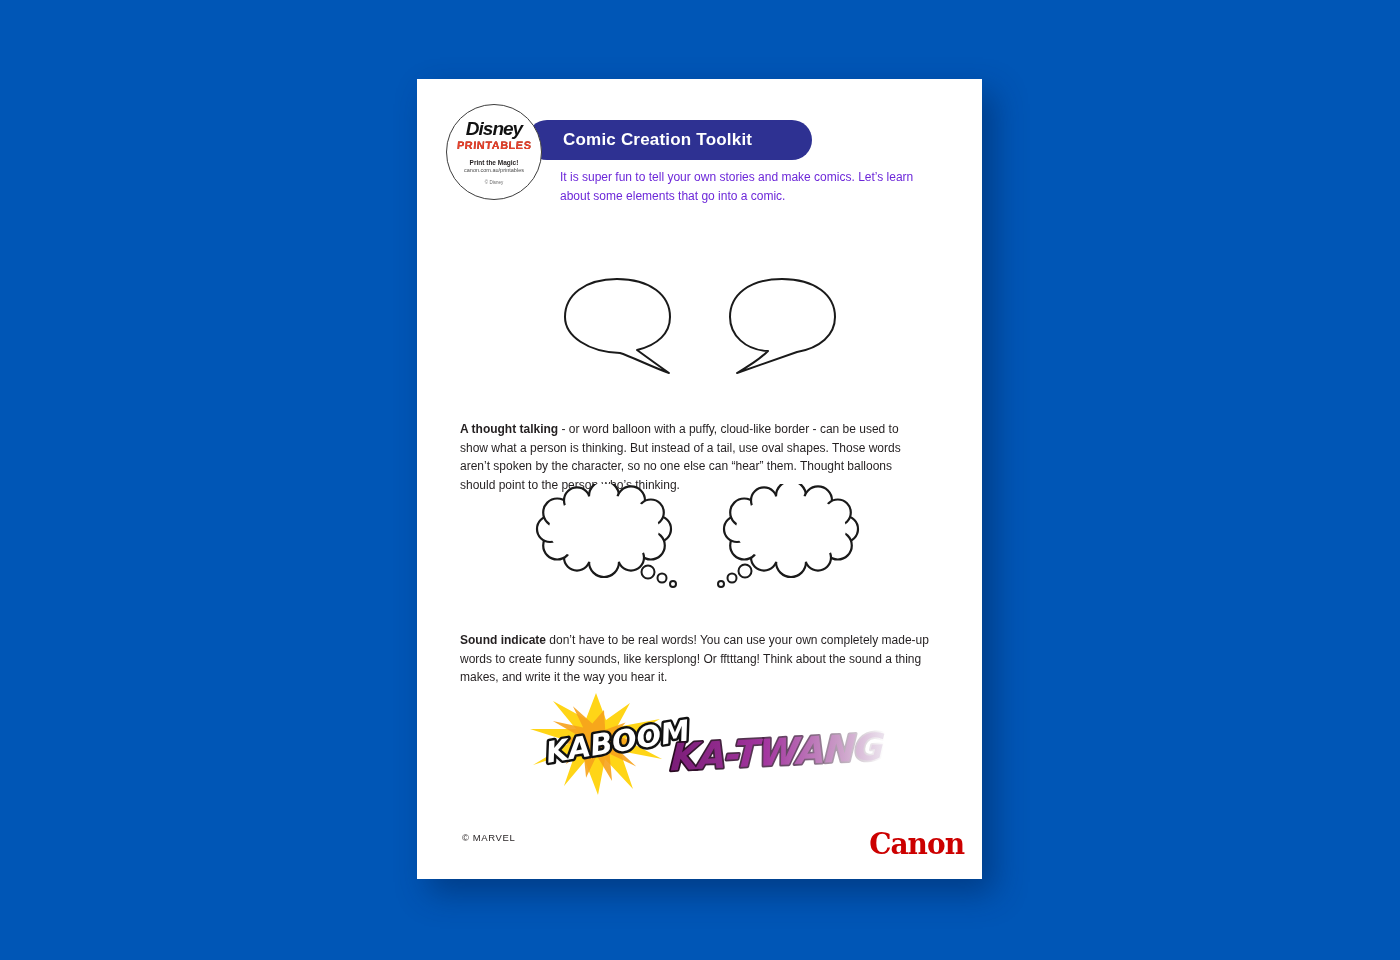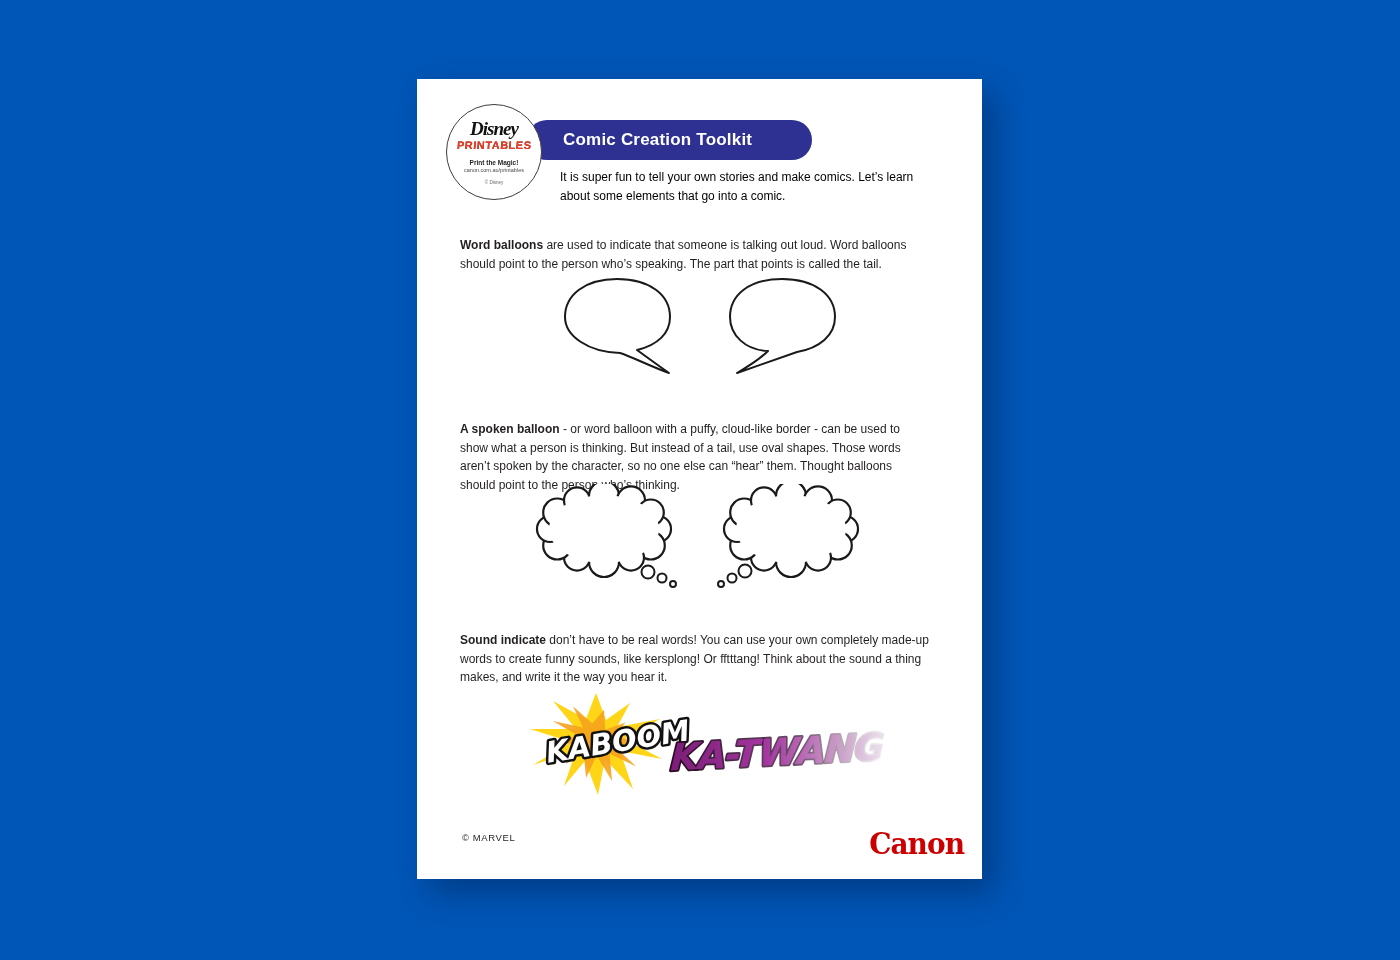--- a/index.html
+++ b/index.html
@@ -15,21 +15,21 @@
     box-shadow:12px 14px 30px rgba(0,30,80,.45);
   }
   
   .badge{
     position:absolute;left:29px;top:25px;width:94px;height:94px;
     background:#fff;border:1.5px solid #3d3d3d;border-radius:50%;
     z-index:3;display:flex;flex-direction:column;align-items:center;justify-content:center;
     text-align:center;
   }
   .badge .script{
-    font-family:Liberation Serif, serif;font-style:italic;font-weight:bold;
+    font-family:Liberation Sans, sans-serif;font-style:italic;font-weight:bold;
     font-size:19px;color:#111;letter-spacing:-1px;line-height:1;
   }
   .badge .printables{
     font-size:11px;font-weight:bold;color:#e8402a;
     letter-spacing:.5px;line-height:1.2;margin-top:1px;
     text-shadow:0 0 .6px #7a1406;
     transform:skewX(-4deg);
   }
   .badge .tagline{font-size:6.5px;font-weight:bold;color:#231f20;margin-top:7px;line-height:1.3;}
   .badge .url{font-size:5.5px;color:#4a4a4a;line-height:1.3;}
@@ -39,21 +39,21 @@
     position:absolute;left:110px;top:41px;width:285px;height:40px;
     background:#2e3192;border-radius:21px;z-index:2;
     display:flex;align-items:center;
   }
   .banner .title{
     color:#ffffff;font-size:17px;font-weight:bold;letter-spacing:.2px;
     padding-left:36px;
   }
   .intro{
     position:absolute;left:143px;top:89px;width:372px;
-    font-size:12px;line-height:1.55;color:#000000;
+    font-size:12px;line-height:1.55;color:#6d28d9;
   }
   .para{
     position:absolute;margin:0;
     font-size:12px;line-height:1.55;color:#231f20;
   }
   .para b{font-weight:bold;}
   .art{position:absolute;}
   .marvel{
     position:absolute;left:45px;top:753px;
     font-size:9.5px;font-weight:normal;color:#231f20;letter-spacing:.6px;
@@ -77,33 +77,30 @@
     <div class="url">canon.com.au/printables</div>
     <div class="mini">© Disney</div>
   </div>
 
   <div class="banner">
     <div class="title">Comic Creation Toolkit</div>
   </div>
 
   <div class="intro">It is super fun to tell your own stories and make comics. Let’s learn about some elements that go into a comic.</div>
 
-  <p class="para" style="left:43px;top:157px;width:465px">
-    <b>Word balloons</b><span> are used to indicate that someone is talking out loud. Word balloons should point to the person who’s speaking. The part that points is called the tail.</span>
-  </p>
 
   <svg class="art" style="left:140px;top:197px" width="290" height="102" viewBox="0 0 290 102">
     <g fill="#ffffff" stroke="#1a1a1a" stroke-width="2" stroke-linejoin="round">
       <path d="M60 3 C93 3 113 19 113 41 C113 57 101 69 80 74 C91 82 102 90 112 97 C95 91 73 80 63 77 C31 76 8 60 8 41 C8 19 28 3 60 3 Z"></path>
       <path d="M225 3 C258 3 278 19 278 41 C278 59 263 72 240 76 C228 80 200 90 180 97 C192 90 203 83 211 75 C188 74 173 59 173 41 C173 19 192 3 225 3 Z"></path>
     </g>
   </svg>
 
   <p class="para" style="left:43px;top:341px;width:468px">
-    <b>A spoken balloon</b><span> - or word balloon with a puffy, cloud-like border - can be used to show what a person is thinking. But instead of a tail, use oval shapes. Those words aren’t spoken by the character, so no one else can “hear” them. Thought balloons should point to the person who’s thinking.</span>
+    <b>A thought talking</b><span> - or word balloon with a puffy, cloud-like border - can be used to show what a person is thinking. But instead of a tail, use oval shapes. Those words aren’t spoken by the character, so no one else can “hear” them. Thought balloons should point to the person who’s thinking.</span>
   </p>
 
   <svg class="art" style="left:115px;top:405px" width="330" height="105" viewBox="0 0 330 105">
 
     <g>
       <g fill="#ffffff" stroke="#1a1a1a" stroke-width="2.2">
         <circle cx="126" cy="45" r="13"></circle>
           <circle cx="118.8" cy="61.5" r="14"></circle>
         <circle cx="99" cy="73.6" r="13"></circle>
           <circle cx="72" cy="78" r="15"></circle>

